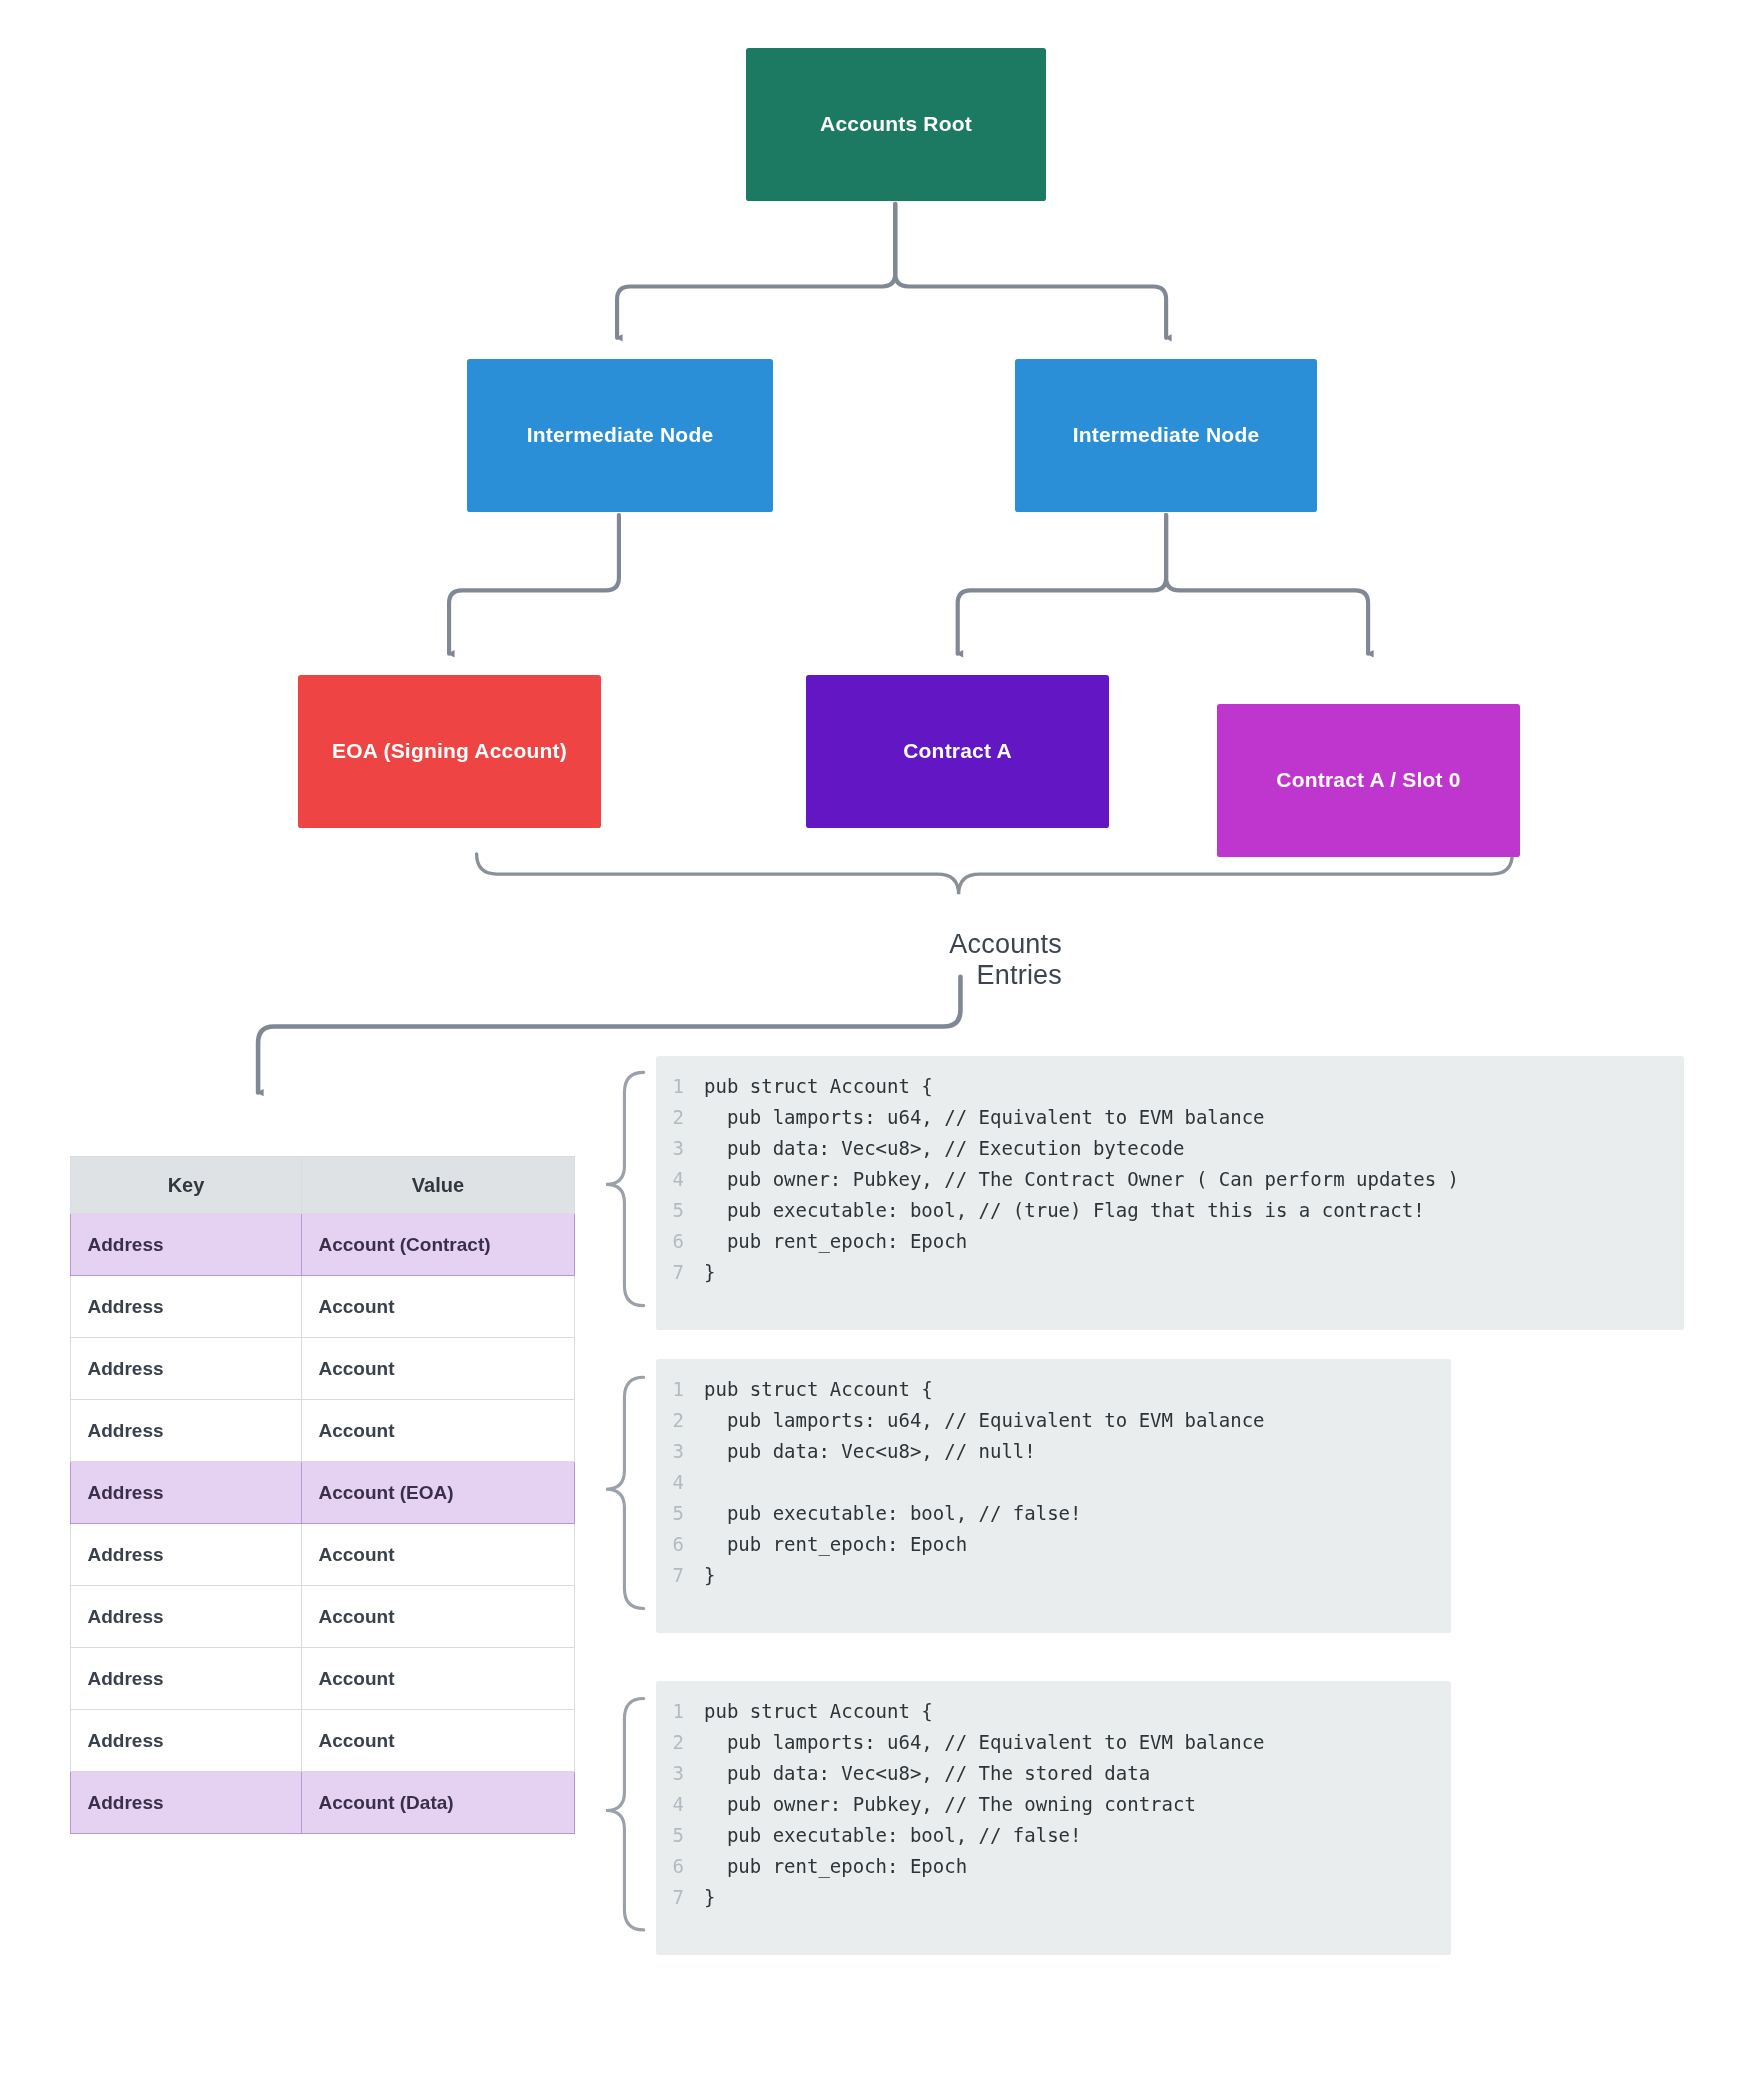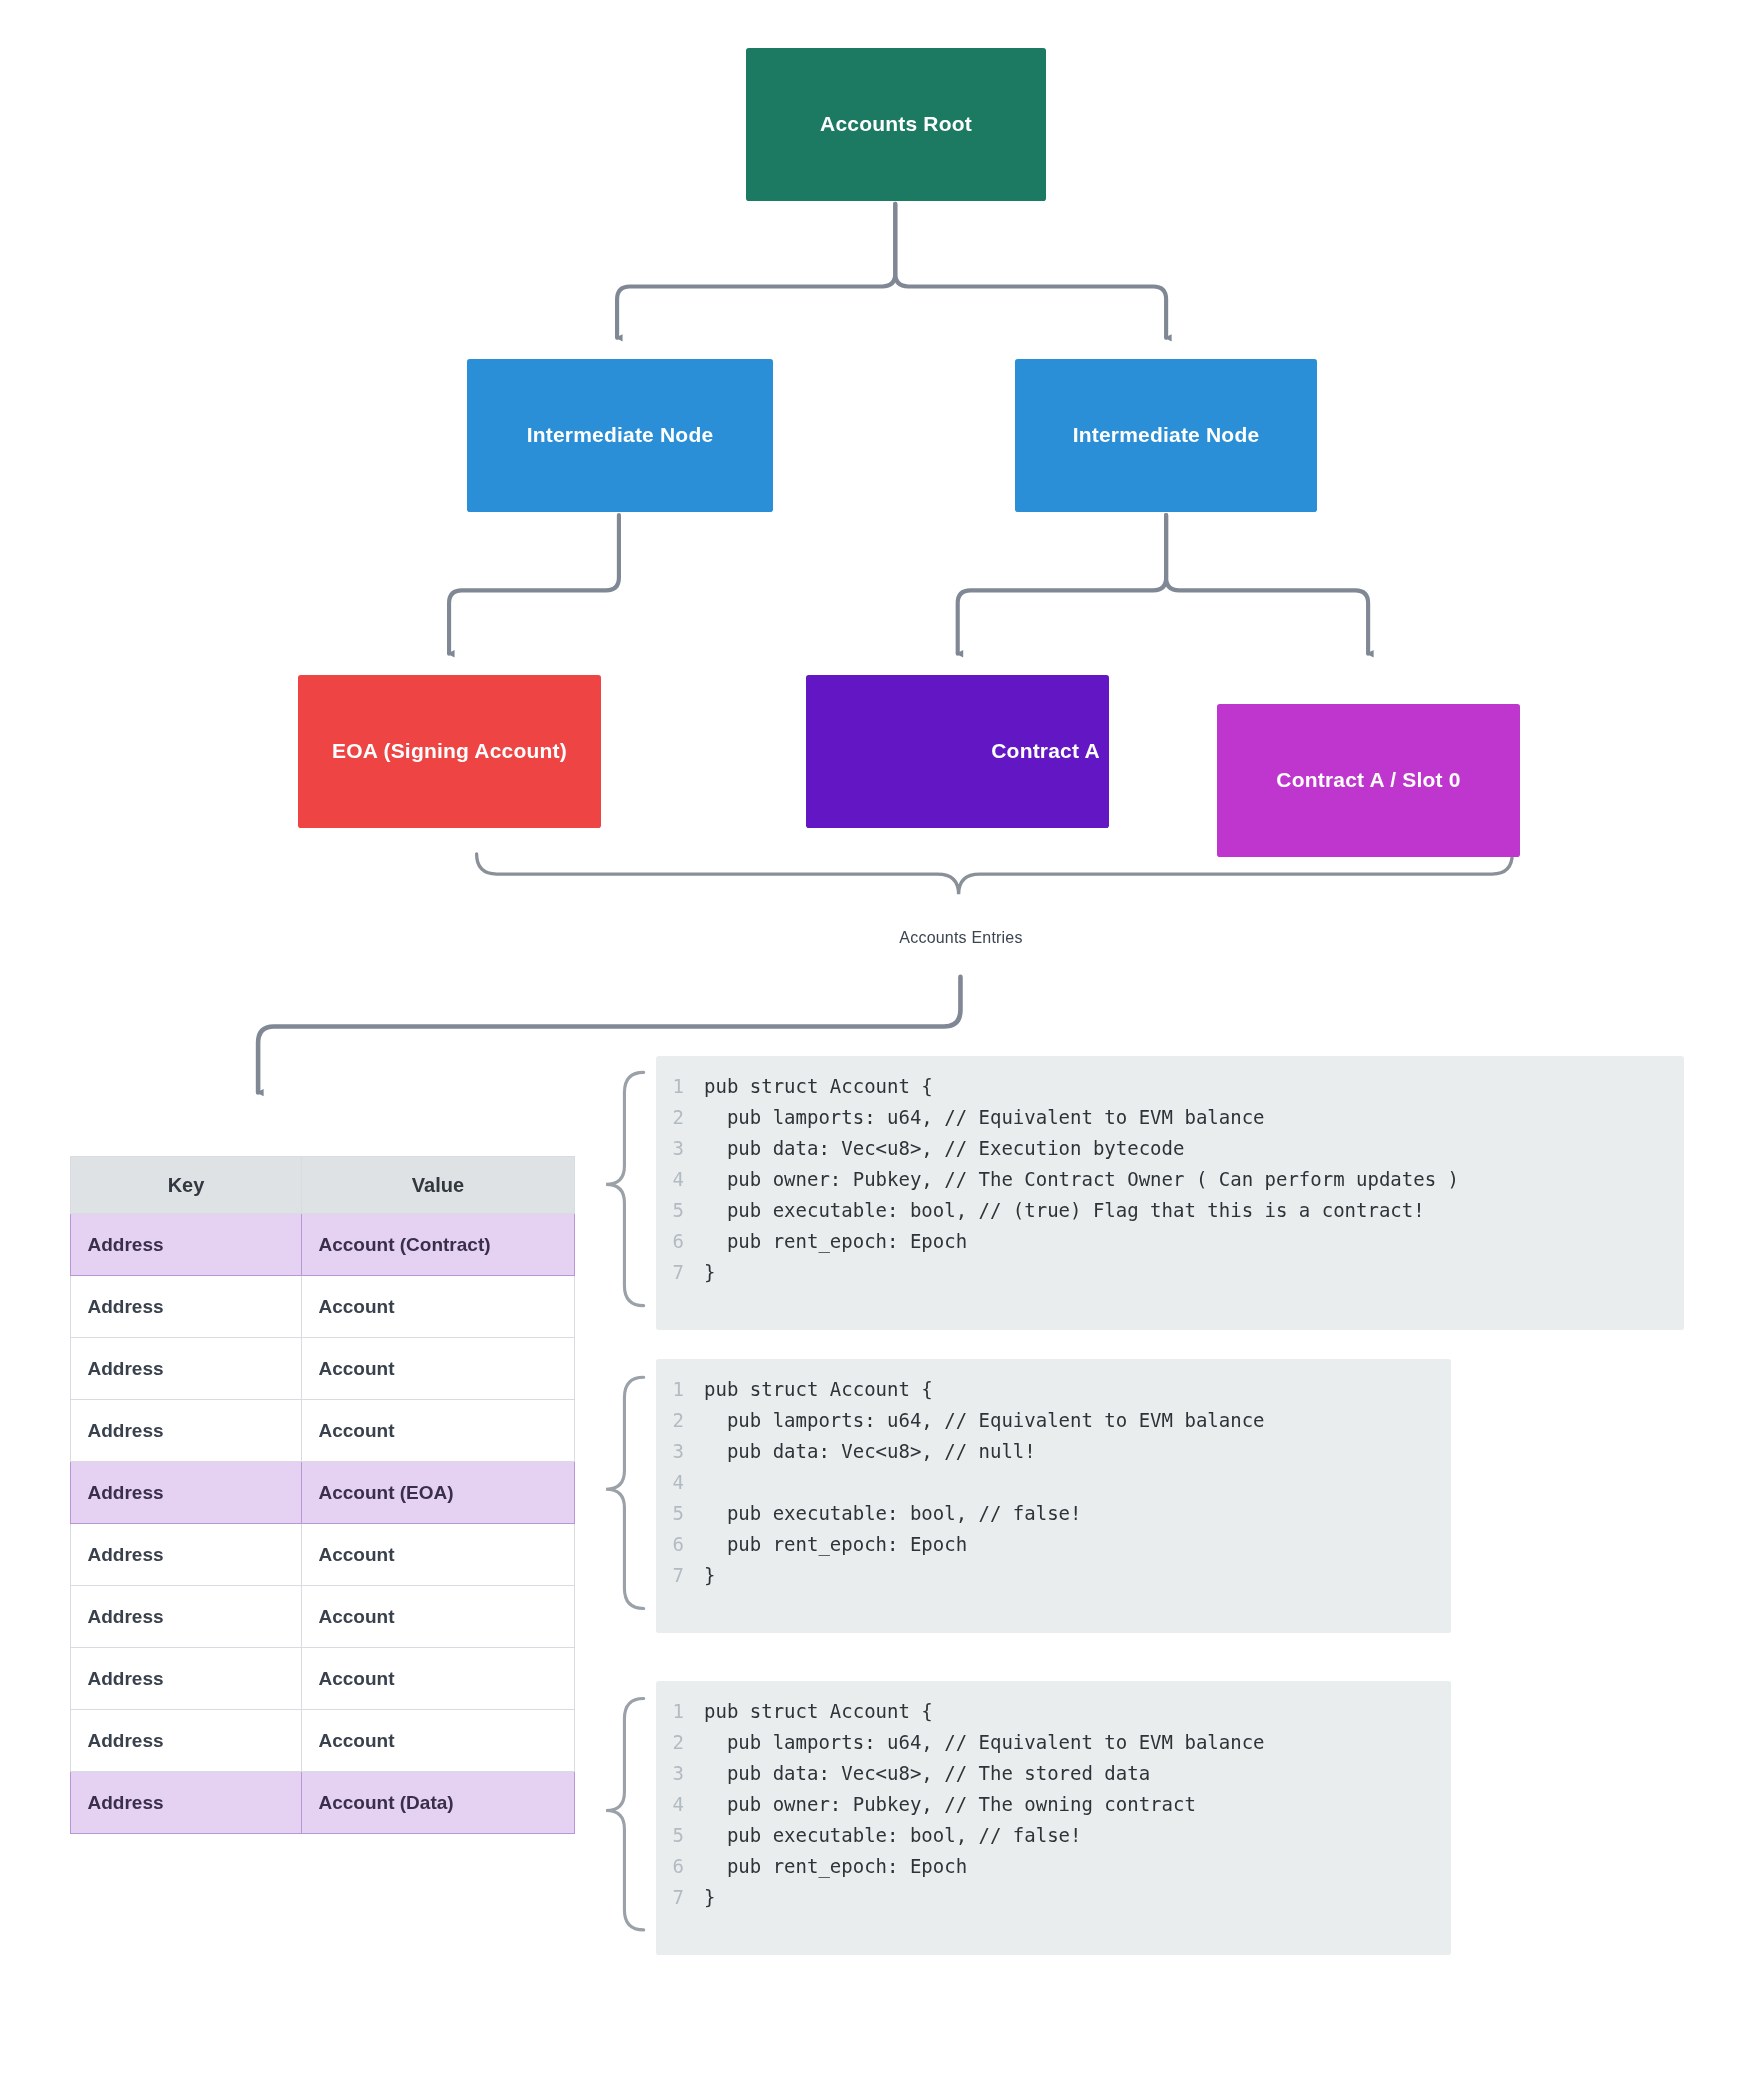--- a/index.html
+++ b/index.html
@@ -61,36 +61,35 @@
   }
   .node-eoa {
     left: 298px; top: 675px;
     width: 303px; height: 153px;
     background: #ef4444;
   }
   .node-contract {
     left: 806px; top: 675px;
     width: 303px; height: 153px;
     background: #6317c4;
-    justify-content: flex-end;
   }
   .node-slot {
     left: 1217px; top: 704px;
     width: 303px; height: 153px;
     background: #bf36cf;
   }
 
   
   .entries-label {
     position: absolute;
     left: 860px;
     top: 929px;
     width: 202px;
-    text-align: center;
-    font-size: 16px;
+    text-align: right;
+    font-size: 27px;
     font-weight: 500;
     color: #3b4450;
     letter-spacing: 0.2px;
   }
 
   
   .kv-table {
     position: absolute;
     left: 70px;
     top: 1125px;

